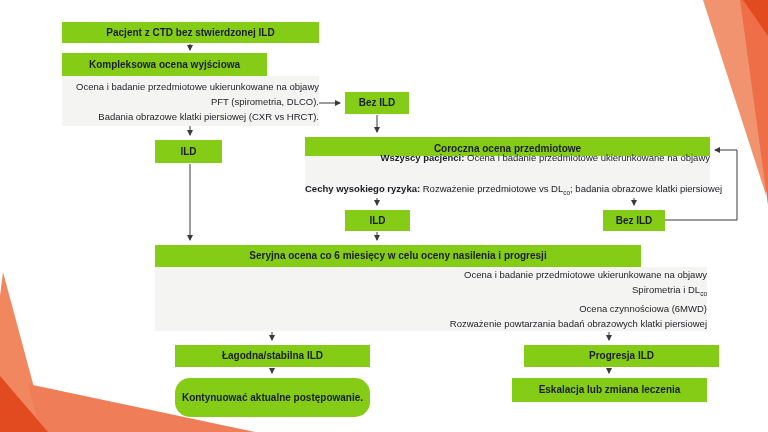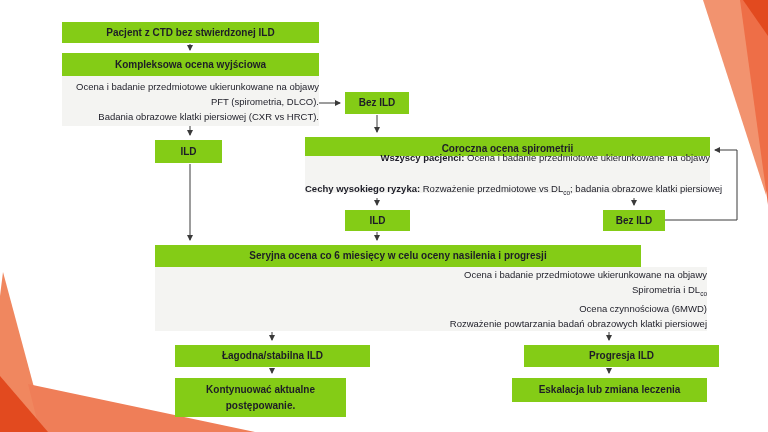--- a/index.html
+++ b/index.html
@@ -54,33 +54,33 @@
       <path d="M665,220 L737,220 L737,150 L715,150" marker-end="url(#ah)"></path>
       <path d="M272,332 L272,340" marker-end="url(#ah)"></path>
       <path d="M272,368 L272,373" marker-end="url(#ah)"></path>
       <path d="M609,332 L609,340" marker-end="url(#ah)"></path>
       <path d="M609,368 L609,373" marker-end="url(#ah)"></path>
     </g>
   </svg>
 
   <div class="node" style="left:62px; top:22px; width:257px; height:21px;">Pacjent z CTD bez stwierdzonej ILD</div>
 
-  <div class="node" style="left:62px; top:53px; width:257px; height:23px;">Kompleksowa ocena wyjściowa</div>
+  <div class="node" style="left:62px; top:53px; width:205px; height:23px;">Kompleksowa ocena wyjściowa</div>
 
   <div class="panel" style="left:62px; top:76px; width:257px; height:50px;">
     <div class="bline">Ocena i badanie przedmiotowe ukierunkowane na objawy</div>
     <div class="bline">PFT (spirometria, DLCO).</div>
     <div class="bline">Badania obrazowe klatki piersiowej (CXR vs HRCT).</div>
   </div>
 
   <div class="node" style="left:345px; top:92px; width:64px; height:22px;">Bez ILD</div>
 
   <div class="node" style="left:155px; top:140px; width:67px; height:23px;">ILD</div>
 
-  <div class="node" style="left:305px; top:137px; width:405px; height:23px;">Coroczna ocena spirometrii</div>
+  <div class="node" style="left:305px; top:137px; width:405px; height:23px;">Coroczna ocena przedmiotowe</div>
 
   <div class="panel" style="left:305px; top:156px; width:405px; height:37px;gap:16px;">
     <div class="bline"><b>Wszyscy pacjenci:</b><span> Ocena i badanie przedmiotowe ukierunkowane na objawy</span></div>
     <div class="bline"><b>Cechy wysokiego ryzyka:</b><span> Rozważenie przedmiotowe vs DL</span><sub>co</sub><span>; badania obrazowe klatki piersiowej</span></div>
   </div>
 
   <div class="node" style="left:345px; top:210px; width:65px; height:21px;">ILD</div>
 
   <div class="node" style="left:603px; top:210px; width:62px; height:21px;">Bez ILD</div>
 
@@ -88,21 +88,21 @@
 
   <div class="panel" style="left:155px; top:267px; width:552px; height:64px;">
     <div class="bline">Ocena i badanie przedmiotowe ukierunkowane na objawy</div>
     <div class="bline"><span>Spirometria i DL</span><sub>co</sub></div>
     <div class="bline">Ocena czynnościowa (6MWD)</div>
     <div class="bline">Rozważenie powtarzania badań obrazowych klatki piersiowej</div>
   </div>
 
   <div class="node" style="left:175px; top:345px; width:195px; height:22px;">Łagodna/stabilna ILD</div>
 
-  <div class="node two-line" style="left:175px; top:378px; width:171px; height:39px;">
+  <div class="node two-line" style="left:175px; top:378px; width:195px; height:39px;border-radius:15px;">
     <div>Kontynuować aktualne postępowanie.</div>
   </div>
 
   <div class="node" style="left:524px; top:345px; width:195px; height:22px;">Progresja ILD</div>
 
   <div class="node" style="left:512px; top:378px; width:195px; height:24px;">Eskalacja lub zmiana leczenia</div>
 
 </div>
 
 </body></html>

